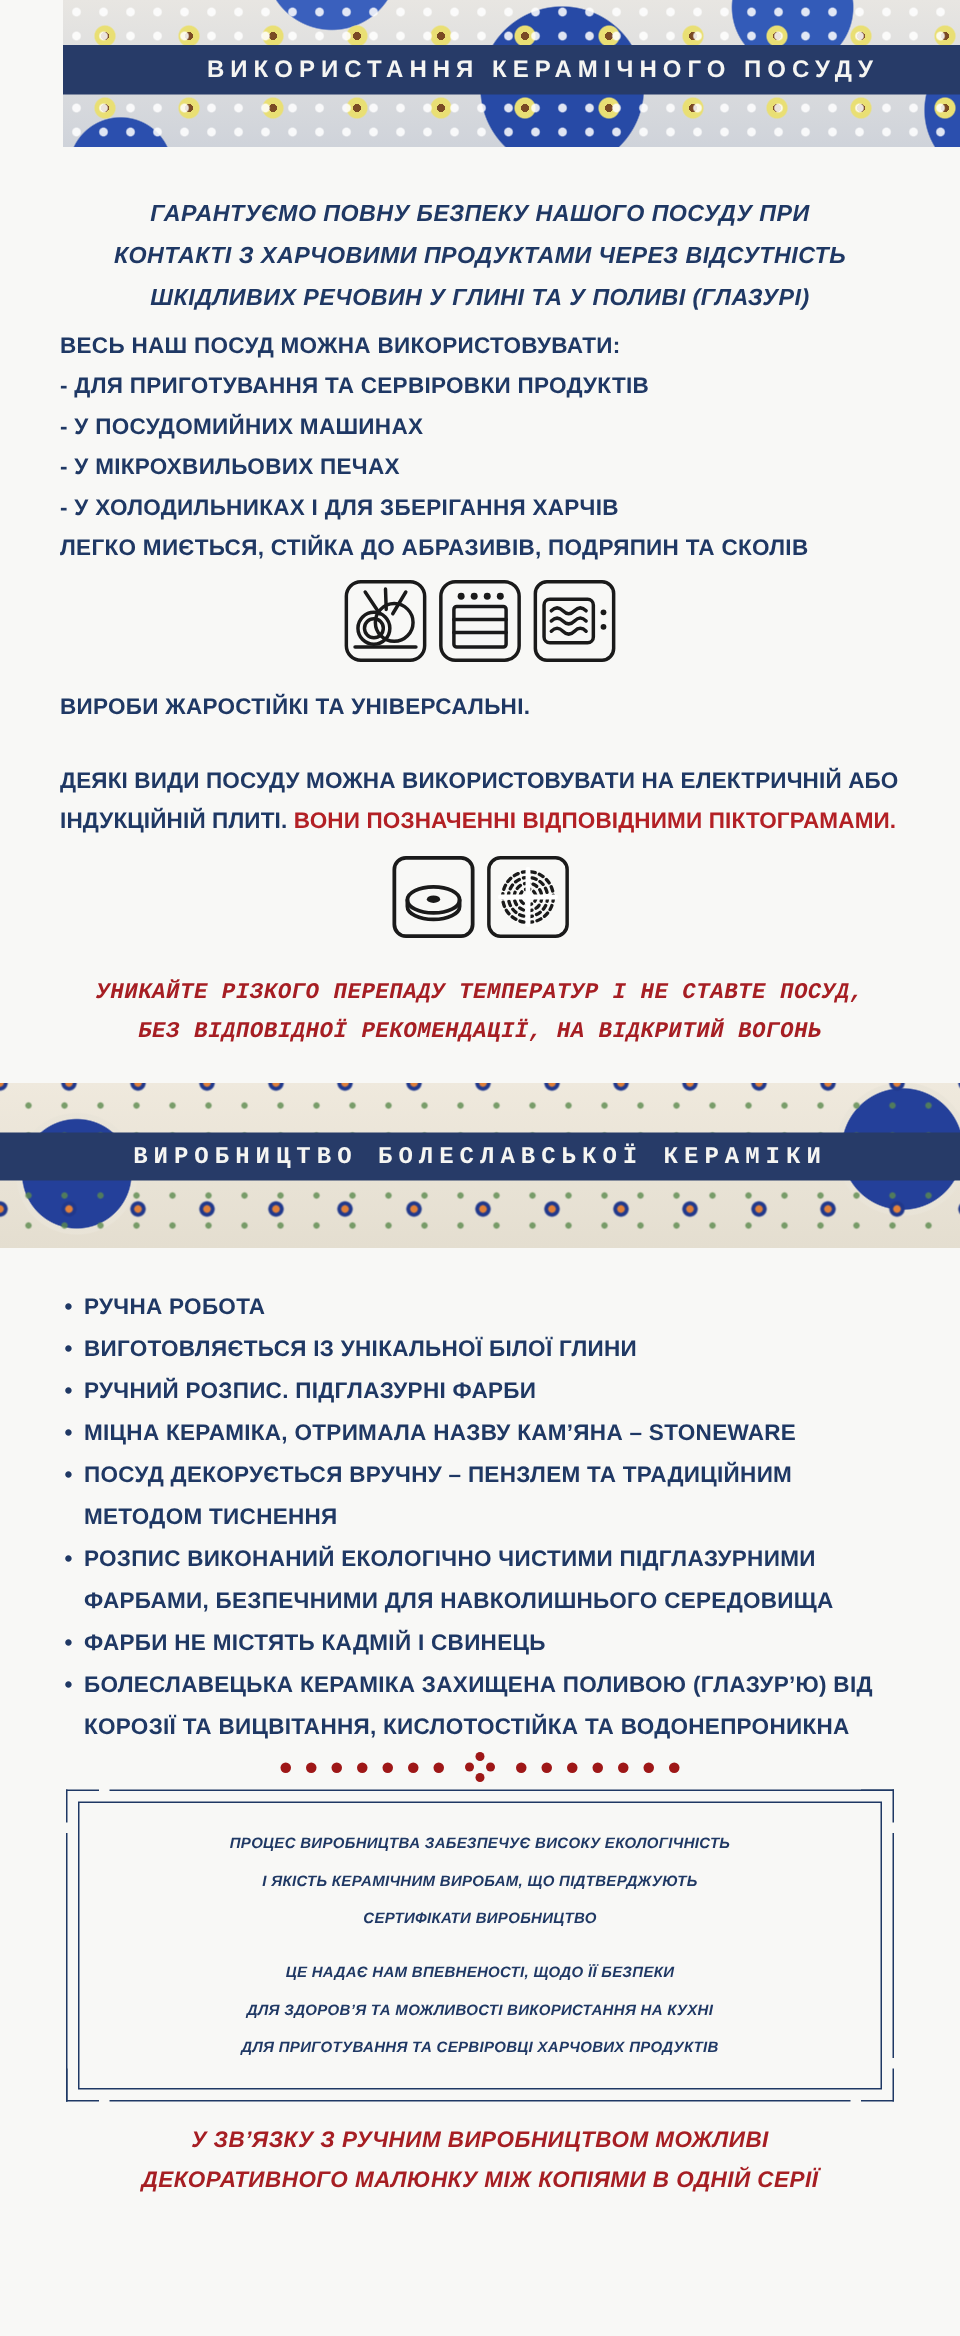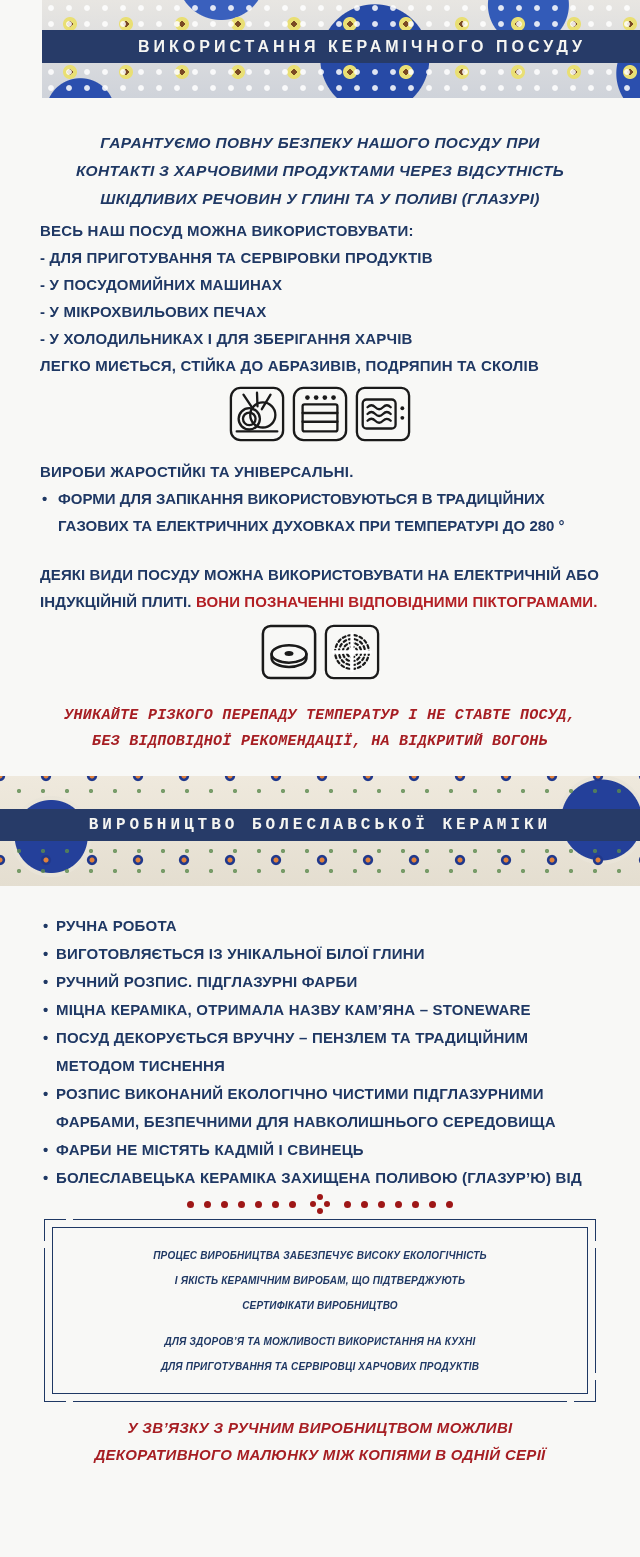--- a/index.html
+++ b/index.html
@@ -149,24 +149,20 @@
     <path d="M14 23 q4 -4 8 0 t8 0 t8 0"></path>
     <path d="M14 30 q4 -4 8 0 t8 0 t8 0"></path>
     <path d="M14 37 q4 -4 8 0 t8 0 t8 0"></path>
     <circle cx="50" cy="24" r="2" fill="currentColor" stroke="none"></circle>
     <circle cx="50" cy="34" r="2" fill="currentColor" stroke="none"></circle>
   </svg>
 </div>
 
 <div class="heat">
   <div class="heat-title">ВИРОБИ ЖАРОСТІЙКІ ТА УНІВЕРСАЛЬНІ.</div>
-  <div class="hbullet">
-    <div class="line">ФОРМИ ДЛЯ ЗАПІКАННЯ ВИКОРИСТОВУЮТЬСЯ В ТРАДИЦІЙНИХ</div>
-    <div class="line">ГАЗОВИХ ТА ЕЛЕКТРИЧНИХ ДУХОВКАХ ПРИ ТЕМПЕРАТУРІ ДО 280 °</div>
-  </div>
 </div>
 
 <div class="stove">
   <div class="line">ДЕЯКІ ВИДИ ПОСУДУ МОЖНА ВИКОРИСТОВУВАТИ НА ЕЛЕКТРИЧНІЙ АБО</div>
   <div class="line"><span>ІНДУКЦІЙНІЙ ПЛИТІ. </span><span class="red">ВОНИ ПОЗНАЧЕННІ ВІДПОВІДНИМИ ПІКТОГРАМАМИ.</span></div>
 </div>
 
 <div class="icon-row row2">
   <svg class="care-icon" viewBox="0 0 60 60" fill="none" stroke="currentColor" stroke-width="2.6" stroke-linecap="round">
     <rect x="3" y="3" width="54" height="54" rx="8"></rect>
@@ -215,20 +211,21 @@
   </li>
   <li>
     <div class="line">РОЗПИС ВИКОНАНИЙ ЕКОЛОГІЧНО ЧИСТИМИ ПІДГЛАЗУРНИМИ</div>
     <div class="line">ФАРБАМИ, БЕЗПЕЧНИМИ ДЛЯ НАВКОЛИШНЬОГО СЕРЕДОВИЩА</div>
   </li>
   <li>
       <div class="line">ФАРБИ НЕ МІСТЯТЬ КАДМІЙ І СВИНЕЦЬ</div>
     </li>
   <li>
     <div class="line">БОЛЕСЛАВЕЦЬКА КЕРАМІКА ЗАХИЩЕНА ПОЛИВОЮ (ГЛАЗУР’Ю) ВІД</div>
+    <div class="line">КОРОЗІЇ ТА ВИЦВІТАННЯ, КИСЛОТОСТІЙКА ТА ВОДОНЕПРОНИКНА</div>
   </li>
 </ul>
 
 <div class="divider">
   <span class="dot"></span>
     <span class="dot"></span>
     <span class="dot"></span>
     <span class="dot"></span>
     <span class="dot"></span>
     <span class="dot"></span>
@@ -256,20 +253,21 @@
   <span class="fr c-tl"></span>
   <span class="fr c-tr"></span>
   <span class="fr c-bl"></span>
   <span class="fr c-br"></span>
   <div class="p">
     <div class="line">ПРОЦЕС ВИРОБНИЦТВА ЗАБЕЗПЕЧУЄ ВИСОКУ ЕКОЛОГІЧНІСТЬ</div>
     <div class="line">І ЯКІСТЬ КЕРАМІЧНИМ ВИРОБАМ, ЩО ПІДТВЕРДЖУЮТЬ</div>
     <div class="line">СЕРТИФІКАТИ ВИРОБНИЦТВО</div>
   </div>
   <div class="p">
+    <div class="line">ЦЕ НАДАЄ НАМ ВПЕВНЕНОСТІ, ЩОДО ЇЇ БЕЗПЕКИ</div>
     <div class="line">ДЛЯ ЗДОРОВ’Я ТА МОЖЛИВОСТІ ВИКОРИСТАННЯ НА КУХНІ</div>
     <div class="line">ДЛЯ ПРИГОТУВАННЯ ТА СЕРВІРОВЦІ ХАРЧОВИХ ПРОДУКТІВ</div>
   </div>
 </div>
 
 <div class="final">
   <div class="line">У ЗВ’ЯЗКУ З РУЧНИМ ВИРОБНИЦТВОМ МОЖЛИВІ</div>
   <div class="line">ДЕКОРАТИВНОГО МАЛЮНКУ МІЖ КОПІЯМИ В ОДНІЙ СЕРІЇ</div>
 </div>
 

